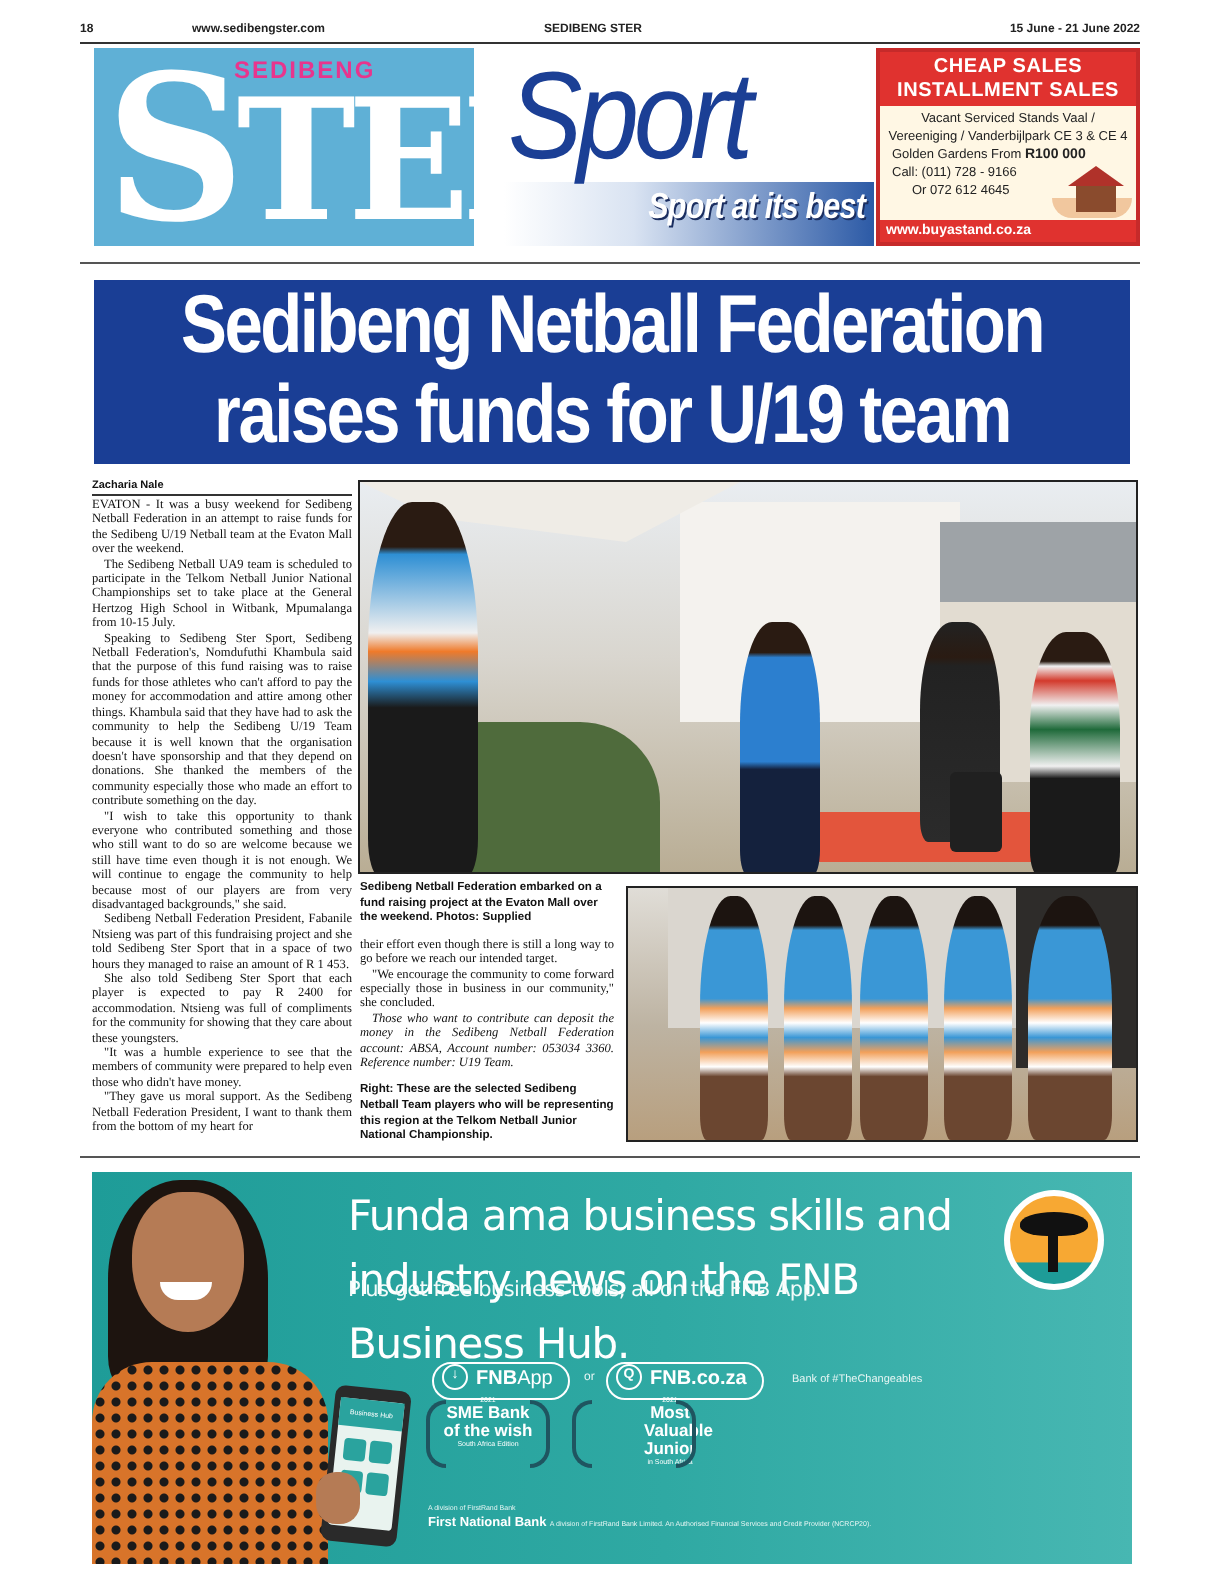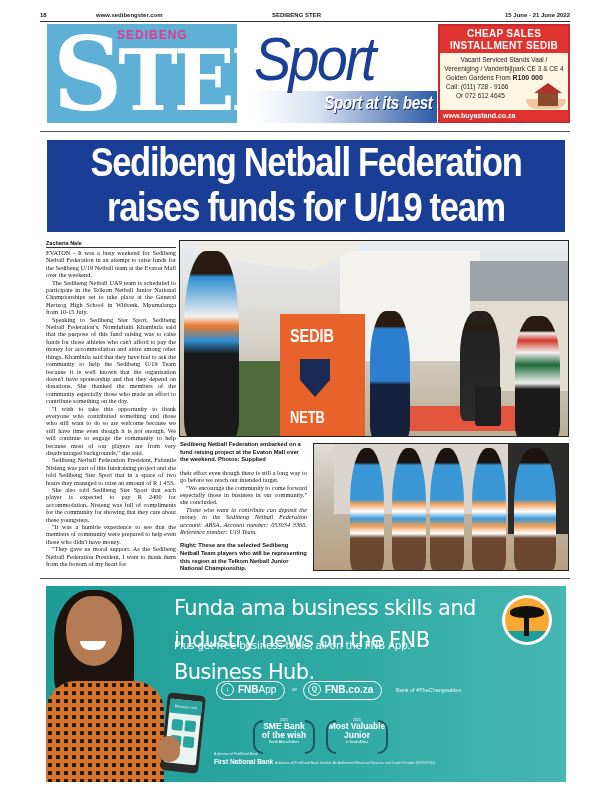--- a/index.html
+++ b/index.html
@@ -124,29 +124,29 @@
   .fnb .pill { position: absolute; top: 95px; height: 19px; border: 1.5px solid #fff; border-radius: 10px; color: #fff;
     font-family: "Liberation Sans", sans-serif; font-weight: bold; font-size: 10px; line-height: 16px; padding: 0 8px 0 4px; white-space: nowrap; }
   .fnb .pill .ic { display: inline-block; width: 13px; height: 13px; border: 1.5px solid #fff; border-radius: 50%; vertical-align: middle;
     margin-right: 4px; margin-top: -2px; font-size: 7px; line-height: 10px; text-align: center; font-weight: bold; }
   .fnb .pill .light { font-weight: normal; }
   .fnb .pill-app { left: 170px; }
   .fnb .or { position: absolute; left: 246px; top: 100px; font-family: "Liberation Sans", sans-serif; font-size: 6px; color: #e7f6f4; }
   .fnb .pill-web { left: 257px; }
   .fnb .changeables { position: absolute; left: 350px; top: 101px; font-family: "Liberation Sans", sans-serif; font-size: 5.5px; color: #e7f6f4; }
 
-  .fnb .award { position: absolute; top: 132px; width: 62px; height: 36px; color: #fff; text-align: center; font-family: "Liberation Sans", sans-serif; margin-left: 40px; }
+  .fnb .award { position: absolute; top: 112px; width: 62px; height: 36px; color: #fff; text-align: center; font-family: "Liberation Sans", sans-serif; }
   .fnb .award .yr { font-size: 3.5px; line-height: 4px; }
   .fnb .award .t { font-size: 8.5px; font-weight: bold; line-height: 9px; }
   .fnb .award .s { font-size: 3.5px; line-height: 5px; }
   .fnb .award::before, .fnb .award::after { content: ""; position: absolute; top: 2px; width: 8px; height: 30px; border: 2px solid #1f5560; }
   .fnb .award::before { left: 0; border-right: none; border-radius: 14px 0 0 14px; }
   .fnb .award::after { right: 0; border-left: none; border-radius: 0 14px 14px 0; }
   .fnb .aw1 { left: 167px; }
-  .fnb .aw2 { left: 240px; }
+  .fnb .aw2 { left: 240px; padding-left: 36px; }
 
   .fnb .legal-small { position: absolute; left: 168px; top: 166px; font-family: "Liberation Sans", sans-serif; font-size: 3.5px; color: #e7f6f4; }
   .fnb .legal { position: absolute; left: 168px; top: 172px; font-family: "Liberation Sans", sans-serif; font-size: 6px; color: #fff; white-space: nowrap; }
   .fnb .legal b { font-size: 6.5px; }
   .fnb .legal .fine { font-size: 3.5px; color: #e7f6f4; }
 </style>
 </head>
 <body>
 
 <div class="runhead">
@@ -163,21 +163,21 @@
 
 <div class="mast-sport">
   <div class="band"></div>
   <div class="word">Sport</div>
   <div class="tag">Sport at its best</div>
 </div>
 
 <div class="ad-stands">
   <div class="hd">
     <div>CHEAP SALES</div>
-    <div>INSTALLMENT SEDIB</div>
+    <div>INSTALLMENT SALES</div>
   </div>
   <div class="ln c" style="margin-top:2px">Vacant Serviced Stands Vaal /</div>
   <div class="ln c">Vereeniging / Vanderbijlpark CE 3 &amp; CE 4</div>
   <div class="ln"><span>Golden Gardens From </span><b>R100 000</b></div>
   <div class="ln">Call: (011) 728 - 9166</div>
   <div class="ln" style="padding-left:16px">Or 072 612 4645</div>
   <div class="hand"></div>
   <div class="house">
       <div class="roof"></div>
       <div class="body"></div>
@@ -204,25 +204,20 @@
   <p>"They gave us moral support. As the Sedibeng Netball Federation President, I want to thank them from the bottom of my heart for</p>
 </div>
 
 <div class="photo1">
   <div class="p1-bldg"></div>
     <div class="p1-roof"></div>
     <div class="p1-wall"></div>
   <div class="p1-tent"></div>
     <div class="p1-shrub"></div>
   <div class="person p1-a"></div>
-  <div class="p1-banner">
-    <span class="t1">SEDIB</span>
-    <div class="shield"></div>
-    <span class="t2">NETB</span>
-  </div>
   <div class="p1-table"></div>
   <div class="person p1-b"></div>
   <div class="person p1-c"></div>
   <div class="p1-spk"></div>
   <div class="person p1-d"></div>
 </div>
 
 <div class="col2">
   <div class="cap">Sedibeng Netball Federation embarked on a fund raising project at the Evaton Mall over the weekend. Photos: Supplied</div>
   <div class="cont">

